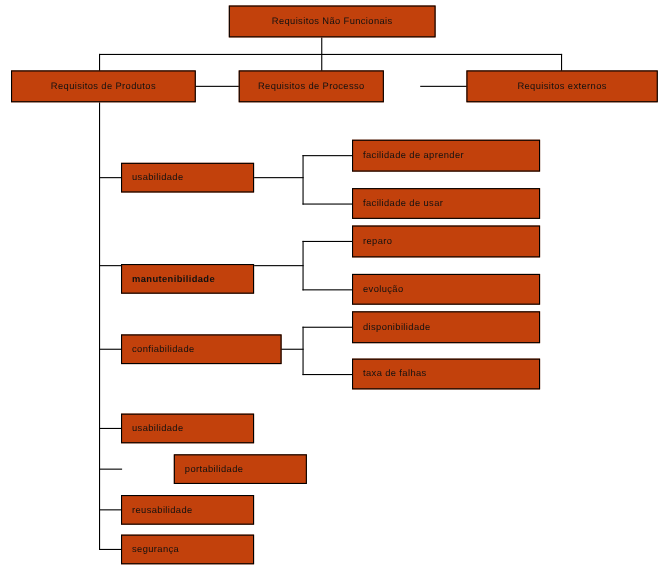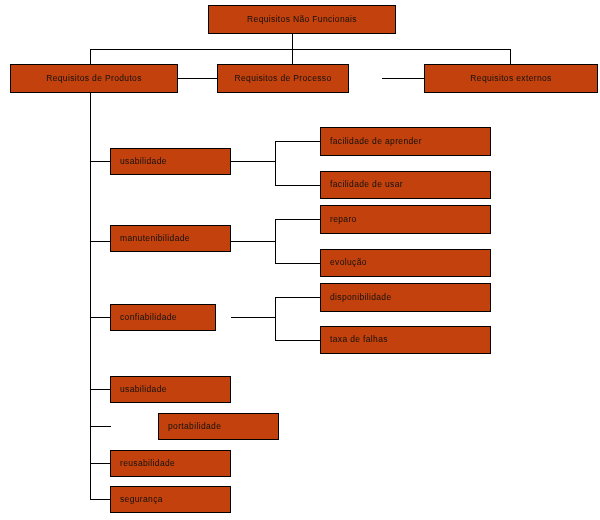--- a/index.html
+++ b/index.html
@@ -88,24 +88,24 @@
   <div class="edge h" style="left:90px; top:241px; width:21px;"></div>
   <div class="edge h" style="left:90px; top:317px; width:21px;"></div>
   <div class="edge h" style="left:90px; top:389px; width:21px;"></div>
   <div class="edge h" style="left:90px; top:426px; width:21px;"></div>
   <div class="edge h" style="left:90px; top:463px; width:21px;"></div>
   <div class="edge h" style="left:90px; top:499px; width:21px;"></div>
 
   <div class="node lvl2" style="left:110px; top:148px; width:121px; height:27px;">
     <span>usabilidade</span>
   </div>
-  <div class="node lvl2" style="left:110px; top:225px; width:121px; height:27px;">
+  <div class="node lvl2" style="left:110px; top:240px; width:121px; height:27px;font-weight:bold;">
     <span>manutenibilidade</span>
   </div>
-  <div class="node lvl2" style="left:110px; top:304px; width:106px; height:27px;text-align:right;">
+  <div class="node lvl2" style="left:110px; top:304px; width:146px; height:27px;text-align:right;">
     <span>confiabilidade</span>
   </div>
   <div class="node lvl2" style="left:110px; top:376px; width:121px; height:27px;">
     <span>usabilidade</span>
   </div>
   <div class="node lvl2" style="left:110px; top:413px; width:121px; height:27px;margin-left:48px;">
     <span>portabilidade</span>
   </div>
   <div class="node lvl2" style="left:110px; top:450px; width:121px; height:27px;">
     <span>reusabilidade</span>

